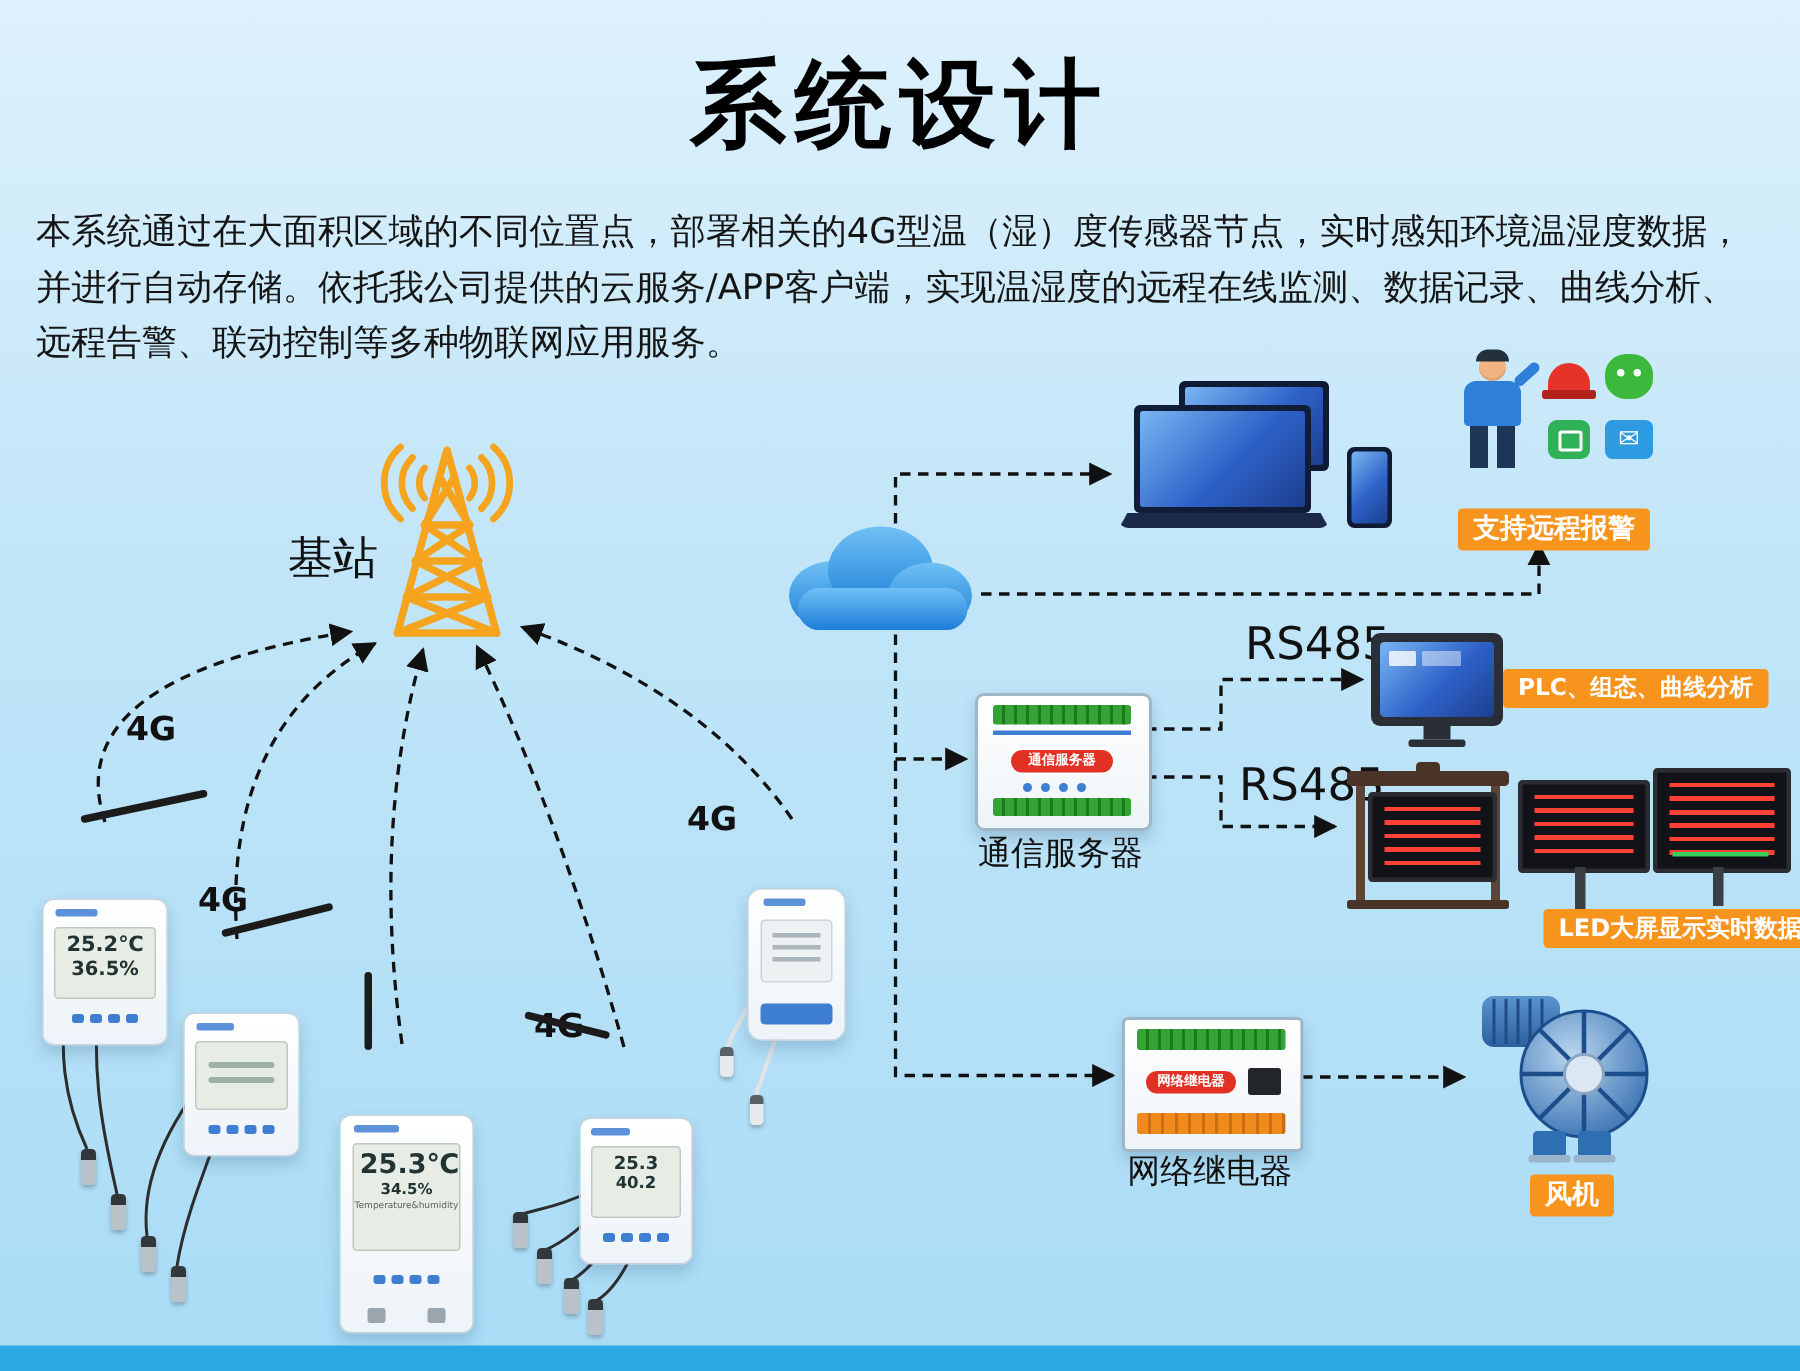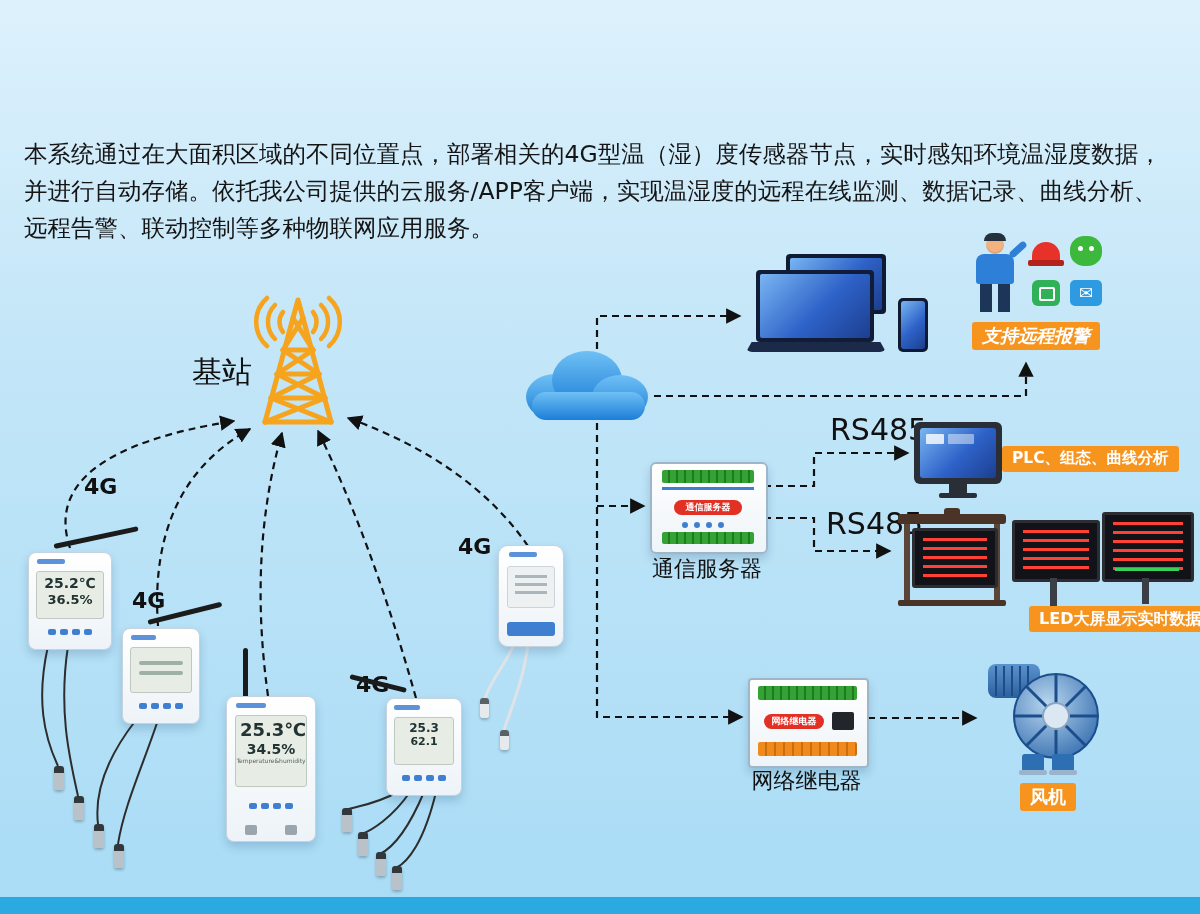--- a/index.html
+++ b/index.html
@@ -10,21 +10,21 @@
     font-size:64px;font-weight:900;color:#000;letter-spacing:6px;margin:0;}
   .intro{position:absolute;left:24px;top:136px;width:1152px;margin:0;
     font-size:23.5px;line-height:1.58;color:#151515;}
   .overlay{position:absolute;left:0;top:0;pointer-events:none;}
   .tag{position:absolute;background:#F7941E;color:#fff;font-weight:700;
     font-size:17px;line-height:1;padding:5px 10px;border-radius:3px;white-space:nowrap;}
   .black-label{position:absolute;color:#111;white-space:nowrap;}
   .antenna{position:absolute;height:5px;background:#1b1b1b;border-radius:3px;transform-origin:left center;}
   .antenna-v{position:absolute;width:5px;background:#1b1b1b;border-radius:3px;}
   .sensor{position:absolute;background:linear-gradient(180deg,#ffffff,#edf3f8);
-    border:1px solid #c7d3dc;border-radius:8px;box-shadow:0 5px 10px rgba(20,60,100,.2);}
+    border:1px solid #c7d3dc;border-radius:8px;box-shadow:0 5px 10px rgba(20,60,100,.2);margin-top:47px;}
   .s-logo{position:absolute;left:10%;top:6px;width:34%;height:5px;background:#3f7fd2;border-radius:2px;opacity:.85;}
   .s-screen{position:absolute;left:9%;right:9%;top:18px;background:#e7ede5;
     border:1px solid #bfc9bf;border-radius:3px;text-align:center;color:#233;overflow:hidden;}
   .s-temp{font-weight:700;line-height:1.2;margin-top:3px;}
   .s-humi{font-weight:700;line-height:1.2;}
   .s-cap{color:#56655f;line-height:1.3;}
   .s-blank{position:absolute;left:14%;right:14%;top:30%;height:4px;background:#9fb0a6;border-radius:2px;box-shadow:0 10px 0 #9fb0a6;}
   .s-btns{position:absolute;left:0;width:100%;text-align:center;}
   .s-btns i{display:inline-block;width:8px;height:6px;background:#3f7fd2;border-radius:2px;margin:0 2px;}
   .probe{position:absolute;width:10px;height:24px;border-radius:3px;
@@ -40,20 +40,21 @@
     border:2px solid #9fb6c8;border-radius:6px;box-shadow:0 5px 10px rgba(20,60,100,.2);}
   .red-pill{position:absolute;background:#e23025;border-radius:8px;color:#fff;
     font-size:9px;font-weight:700;text-align:center;line-height:15px;white-space:nowrap;overflow:hidden;}
   .footer-strip{position:absolute;left:0;bottom:0;width:100%;height:17px;background:#2BA9E1;}
 </style>
 </head>
 <body>
 
 <div class="canvas">
 
+  <h1 class="page-title">系统设计</h1>
   <p class="intro">本系统通过在大面积区域的不同位置点，部署相关的4G型温（湿）度传感器节点，实时感知环境温湿度数据，并进行自动存储。依托我公司提供的云服务/APP客户端，实现温湿度的远程在线监测、数据记录、曲线分析、远程告警、联动控制等多种物联网应用服务。</p>
 
   <svg class="overlay" width="1200" height="914" viewBox="0 0 1200 914">
     <defs>
       <marker id="arr" viewBox="0 0 10 10" refX="9" refY="5" markerWidth="7" markerHeight="7" orient="auto-start-reverse">
         <path d="M0,0 L10,5 L0,10 z" fill="#111"></path>
       </marker>
     </defs>
     <g fill="none" stroke="#111" stroke-width="2.2" stroke-dasharray="7 5">
       <path d="M 70 548 Q 38 452 234 421" marker-end="url(#arr)"></path>
@@ -149,33 +150,33 @@
     <div class="s-screen" style="height:44px;">
       <div class="s-blank"></div>
     </div>
     <div class="s-btns" style="bottom:10px;"><i></i><i></i><i></i><i></i></div>
   </div>
 
   <div class="sensor" style="left:226px;top:696px;width:88px;height:144px;">
     <div class="s-logo"></div>
     <div class="s-screen" style="height:70px;">
       <div class="s-temp" style="font-size:18px;text-align:right;">25.3℃</div>
-      <div class="s-humi" style="font-size:14px;">34.5%</div>
+      <div class="s-humi" style="font-size:10px;">34.5%</div>
       <div class="s-cap" style="font-size:6px;">Temperature&amp;humidity</div>
     </div>
     <div class="s-btns" style="bottom:28px;"><i></i><i></i><i></i><i></i></div>
     <div style="position:absolute;left:18px;bottom:6px;width:12px;height:10px;background:#9aa5ad;border-radius:2px;"></div>
     <div style="position:absolute;right:18px;bottom:6px;width:12px;height:10px;background:#9aa5ad;border-radius:2px;"></div>
   </div>
 
   <div class="sensor" style="left:386px;top:698px;width:74px;height:96px;">
     <div class="s-logo"></div>
     <div class="s-screen" style="height:46px;">
       <div class="s-temp" style="font-size:12px;">25.3</div>
-      <div class="s-humi" style="font-size:11px;">62.1</div>
+      <div class="s-humi" style="font-size:11px;">40.2</div>
     </div>
     <div class="s-btns" style="bottom:10px;"><i></i><i></i><i></i><i></i></div>
   </div>
 
   <div class="sensor" style="left:498px;top:545px;width:64px;height:100px;border-radius:10px;">
     <div class="s-logo" style="left:16%;width:44%;"></div>
     <div style="position:absolute;left:12%;right:12%;top:20px;height:40px;background:#eef1f2;border:1px solid #ccd4d8;border-radius:3px;">
       <div style="position:absolute;left:15%;right:15%;top:8px;height:3px;background:#aab6bc;box-shadow:0 8px 0 #aab6bc,0 16px 0 #aab6bc;"></div>
     </div>
     <div style="position:absolute;left:12%;right:12%;bottom:10px;height:14px;background:#3f7fd2;border-radius:3px;"></div>
@@ -220,21 +221,21 @@
     <div style="position:absolute;left:66px;top:24px;width:36px;height:6px;background:#b3231c;border-radius:2px;"></div>
     <div style="position:absolute;left:108px;top:0;width:32px;height:30px;background:#3cb83c;border-radius:45%;">
       <div style="position:absolute;left:8px;top:10px;width:5px;height:5px;border-radius:50%;background:#fff;"></div>
       <div style="position:absolute;left:19px;top:10px;width:5px;height:5px;border-radius:50%;background:#fff;"></div>
     </div>
     <div style="position:absolute;left:70px;top:44px;width:28px;height:26px;background:#2eb157;border-radius:6px;">
       <div style="position:absolute;left:7px;top:7px;width:12px;height:10px;border:2px solid #fff;border-radius:2px;"></div>
     </div>
     <div style="position:absolute;left:108px;top:44px;width:32px;height:26px;background:#2e9ae2;border-radius:5px;color:#fff;text-align:center;line-height:26px;font-size:17px;">✉</div>
   </div>
-  <div class="tag" style="left:972px;top:322px;font-size:18px;font-style:italic;">支持远程报警</div>
+  <div class="tag" style="left:972px;top:339px;font-size:18px;">支持远程报警</div>
 
   <div class="black-label" style="left:830px;top:412px;font-size:30px;">RS485</div>
   <div class="black-label" style="left:826px;top:506px;font-size:30px;">RS485</div>
 
   <div class="pcb" style="left:650px;top:462px;width:114px;height:88px;">
     <div class="term-green" style="left:10px;top:6px;width:92px;height:13px;"></div>
     <div style="position:absolute;left:10px;top:23px;width:92px;height:3px;background:#3f7fd2;"></div>
     <div class="red-pill" style="left:22px;top:36px;width:68px;height:15px;">通信服务器</div>
     <div style="position:absolute;left:30px;top:58px;width:6px;height:6px;border-radius:50%;background:#3f7fd2;box-shadow:12px 0 0 #3f7fd2,24px 0 0 #3f7fd2,36px 0 0 #3f7fd2;"></div>
     <div class="term-green" style="left:10px;top:68px;width:92px;height:12px;"></div>

